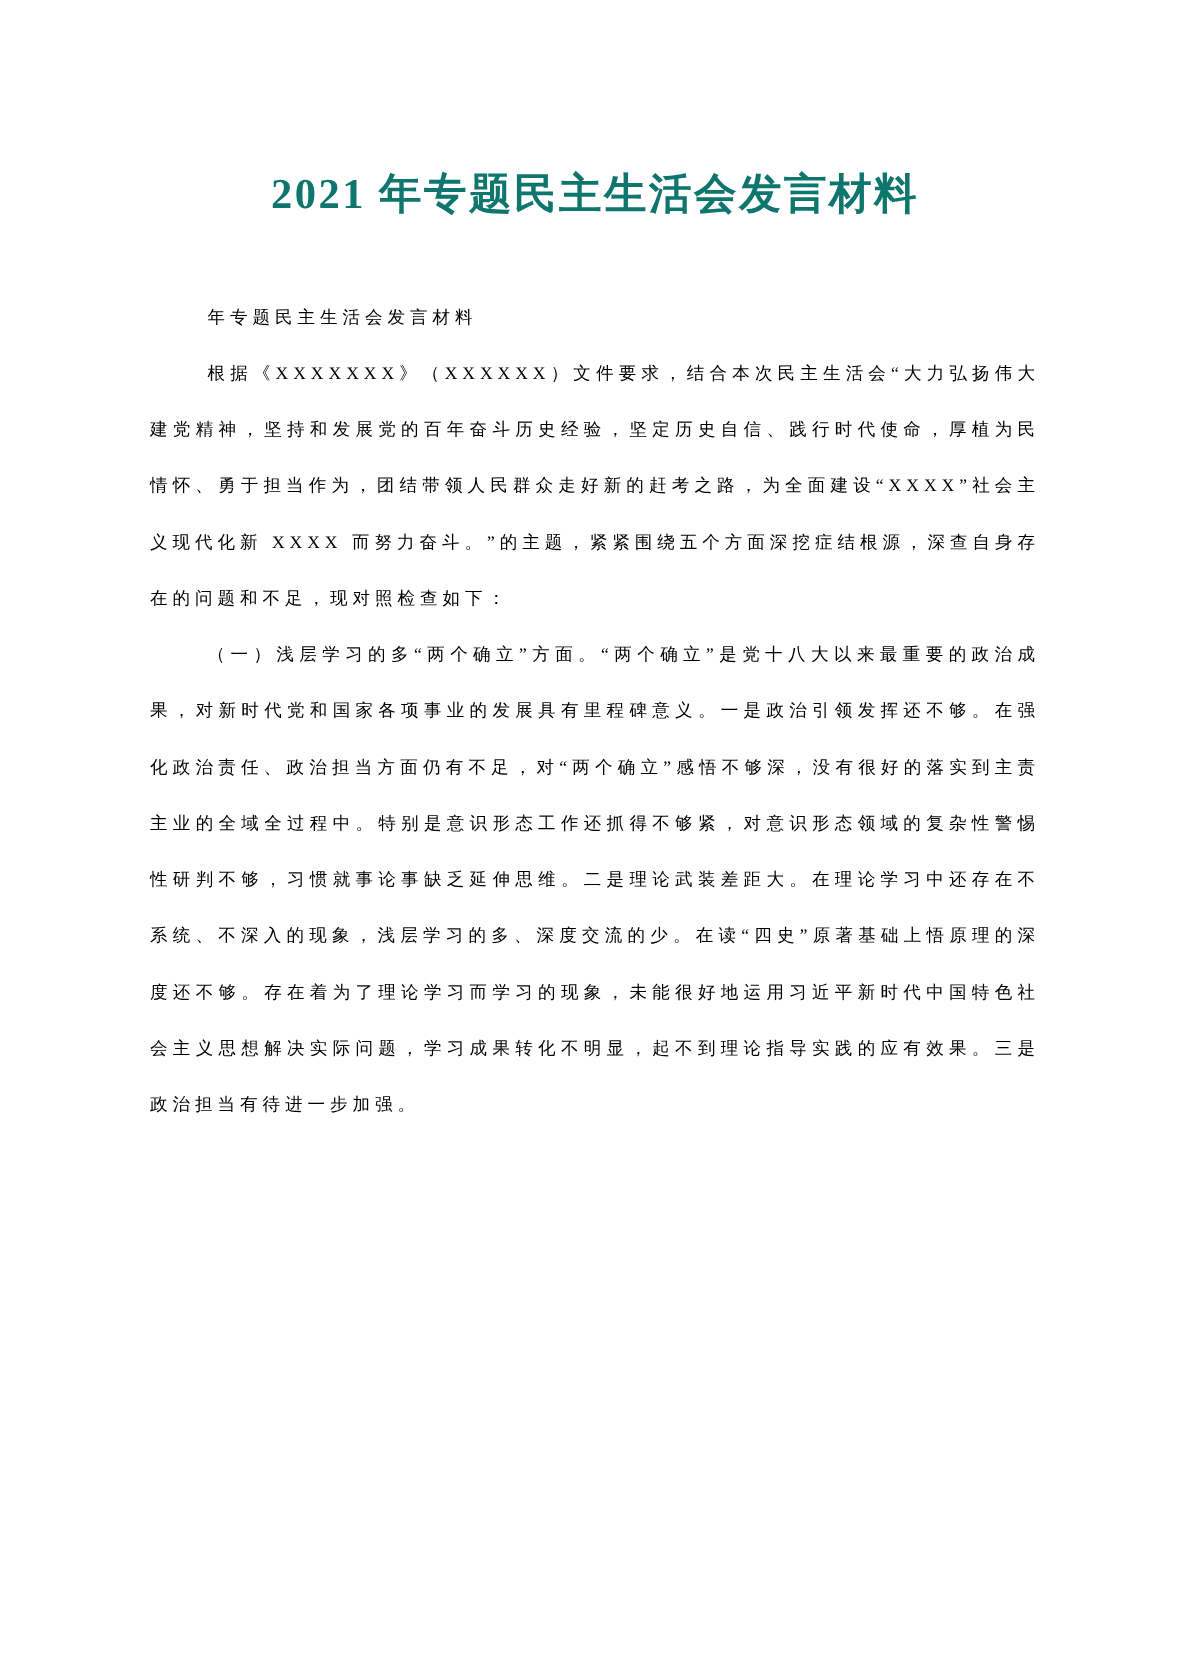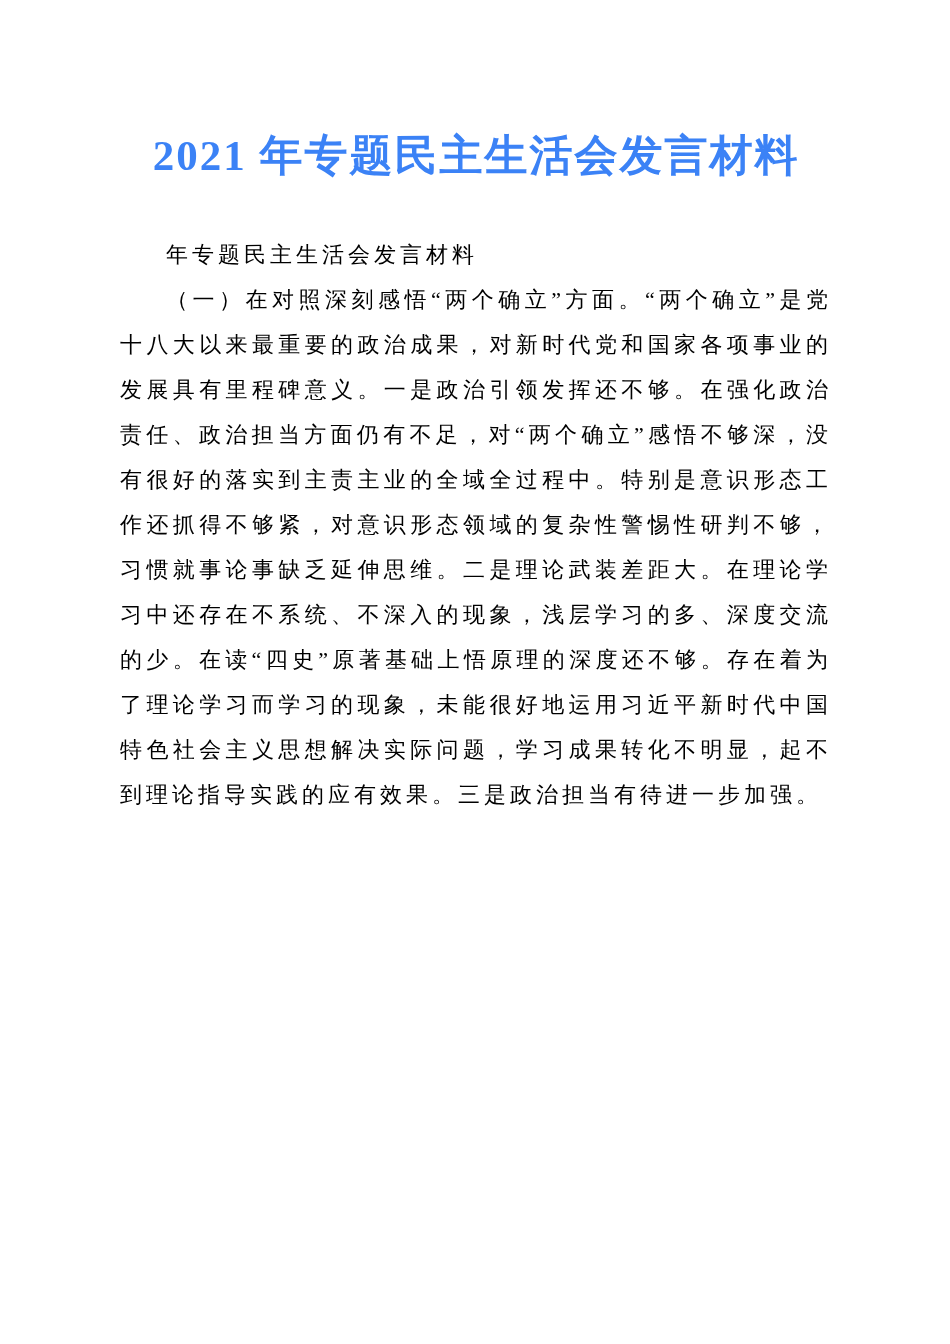--- a/index.html
+++ b/index.html
@@ -14,33 +14,33 @@
     background: #ffffff;
     color: #000000;
     overflow: hidden;
     box-sizing: border-box;
     padding: 130px 118px 0 120px;
     font-family: "Liberation Serif", "DejaVu Serif", serif;
   }
   .doc-title {
     margin: 0;
     text-align: center;
-    font-size: 43px;
+    font-size: 34px;
     line-height: 52px;
     font-weight: bold;
     letter-spacing: 2px;
     font-family: "Liberation Serif", "DejaVu Serif", serif;
-    color: #3b82f6;
+    color: #0f766e;
   }
   .title-gap {
     height: 50px;
   }
   .para {
     margin: 0;
-    font-size: 22px;
+    font-size: 14px;
     line-height: 45px;
     letter-spacing: 4px;
     text-indent: 46px;
     text-align: justify;
     text-justify: inter-character;
     text-align-last: left;
     color: #000000;
     font-weight: normal;
   }
   .section-heading {
@@ -63,17 +63,18 @@
 <body>
 
 <div class="page">
 
   <h1 class="doc-title">2021 年专题民主生活会发言材料</h1>
 
   <div class="title-gap"></div>
 
   <p class="para">年专题民主生活会发言材料</p>
 
+  <p class="para">根据《XXXXXXX》（XXXXXX）文件要求，结合本次民主生活会“大力弘扬伟大建党精神，坚持和发展党的百年奋斗历史经验，坚定历史自信、践行时代使命，厚植为民情怀、勇于担当作为，团结带领人民群众走好新的赶考之路，为全面建设“XXXX”社会主义现代化新 XXXX 而努力奋斗。”的主题，紧紧围绕五个方面深挖症结根源，深查自身存在的问题和不足，现对照检查如下：</p>
 
 
-  <p class="para"><span class="kai-lead">（一）在对照深刻感悟“两个确立”方面。</span><span>“两个确立”是党十八大以来最重要的政治成果，对新时代党和国家各项事业的发展具有里程碑意义。一是政治引领发挥还不够。在强化政治责任、政治担当方面仍有不足，对“两个确立”感悟不够深，没有很好的落实到主责主业的全域全过程中。特别是意识形态工作还抓得不够紧，对意识形态领域的复杂性警惕性研判不够，习惯就事论事缺乏延伸思维。二是理论武装差距大。在理论学习中还存在不系统、不深入的现象，浅层学习的多、深度交流的少。在读“四史”原著基础上悟原理的深度还不够。存在着为了理论学习而学习的现象，未能很好地运用习近平新时代中国特色社会主义思想解决实际问题，学习成果转化不明显，起不到理论指导实践的应有效果。三是政治担当有待进一步加强。</span></p>
+  <p class="para"><span class="kai-lead">（一）浅层学习的多“两个确立”方面。</span><span>“两个确立”是党十八大以来最重要的政治成果，对新时代党和国家各项事业的发展具有里程碑意义。一是政治引领发挥还不够。在强化政治责任、政治担当方面仍有不足，对“两个确立”感悟不够深，没有很好的落实到主责主业的全域全过程中。特别是意识形态工作还抓得不够紧，对意识形态领域的复杂性警惕性研判不够，习惯就事论事缺乏延伸思维。二是理论武装差距大。在理论学习中还存在不系统、不深入的现象，浅层学习的多、深度交流的少。在读“四史”原著基础上悟原理的深度还不够。存在着为了理论学习而学习的现象，未能很好地运用习近平新时代中国特色社会主义思想解决实际问题，学习成果转化不明显，起不到理论指导实践的应有效果。三是政治担当有待进一步加强。</span></p>
 
 </div>
 
 </body></html>

